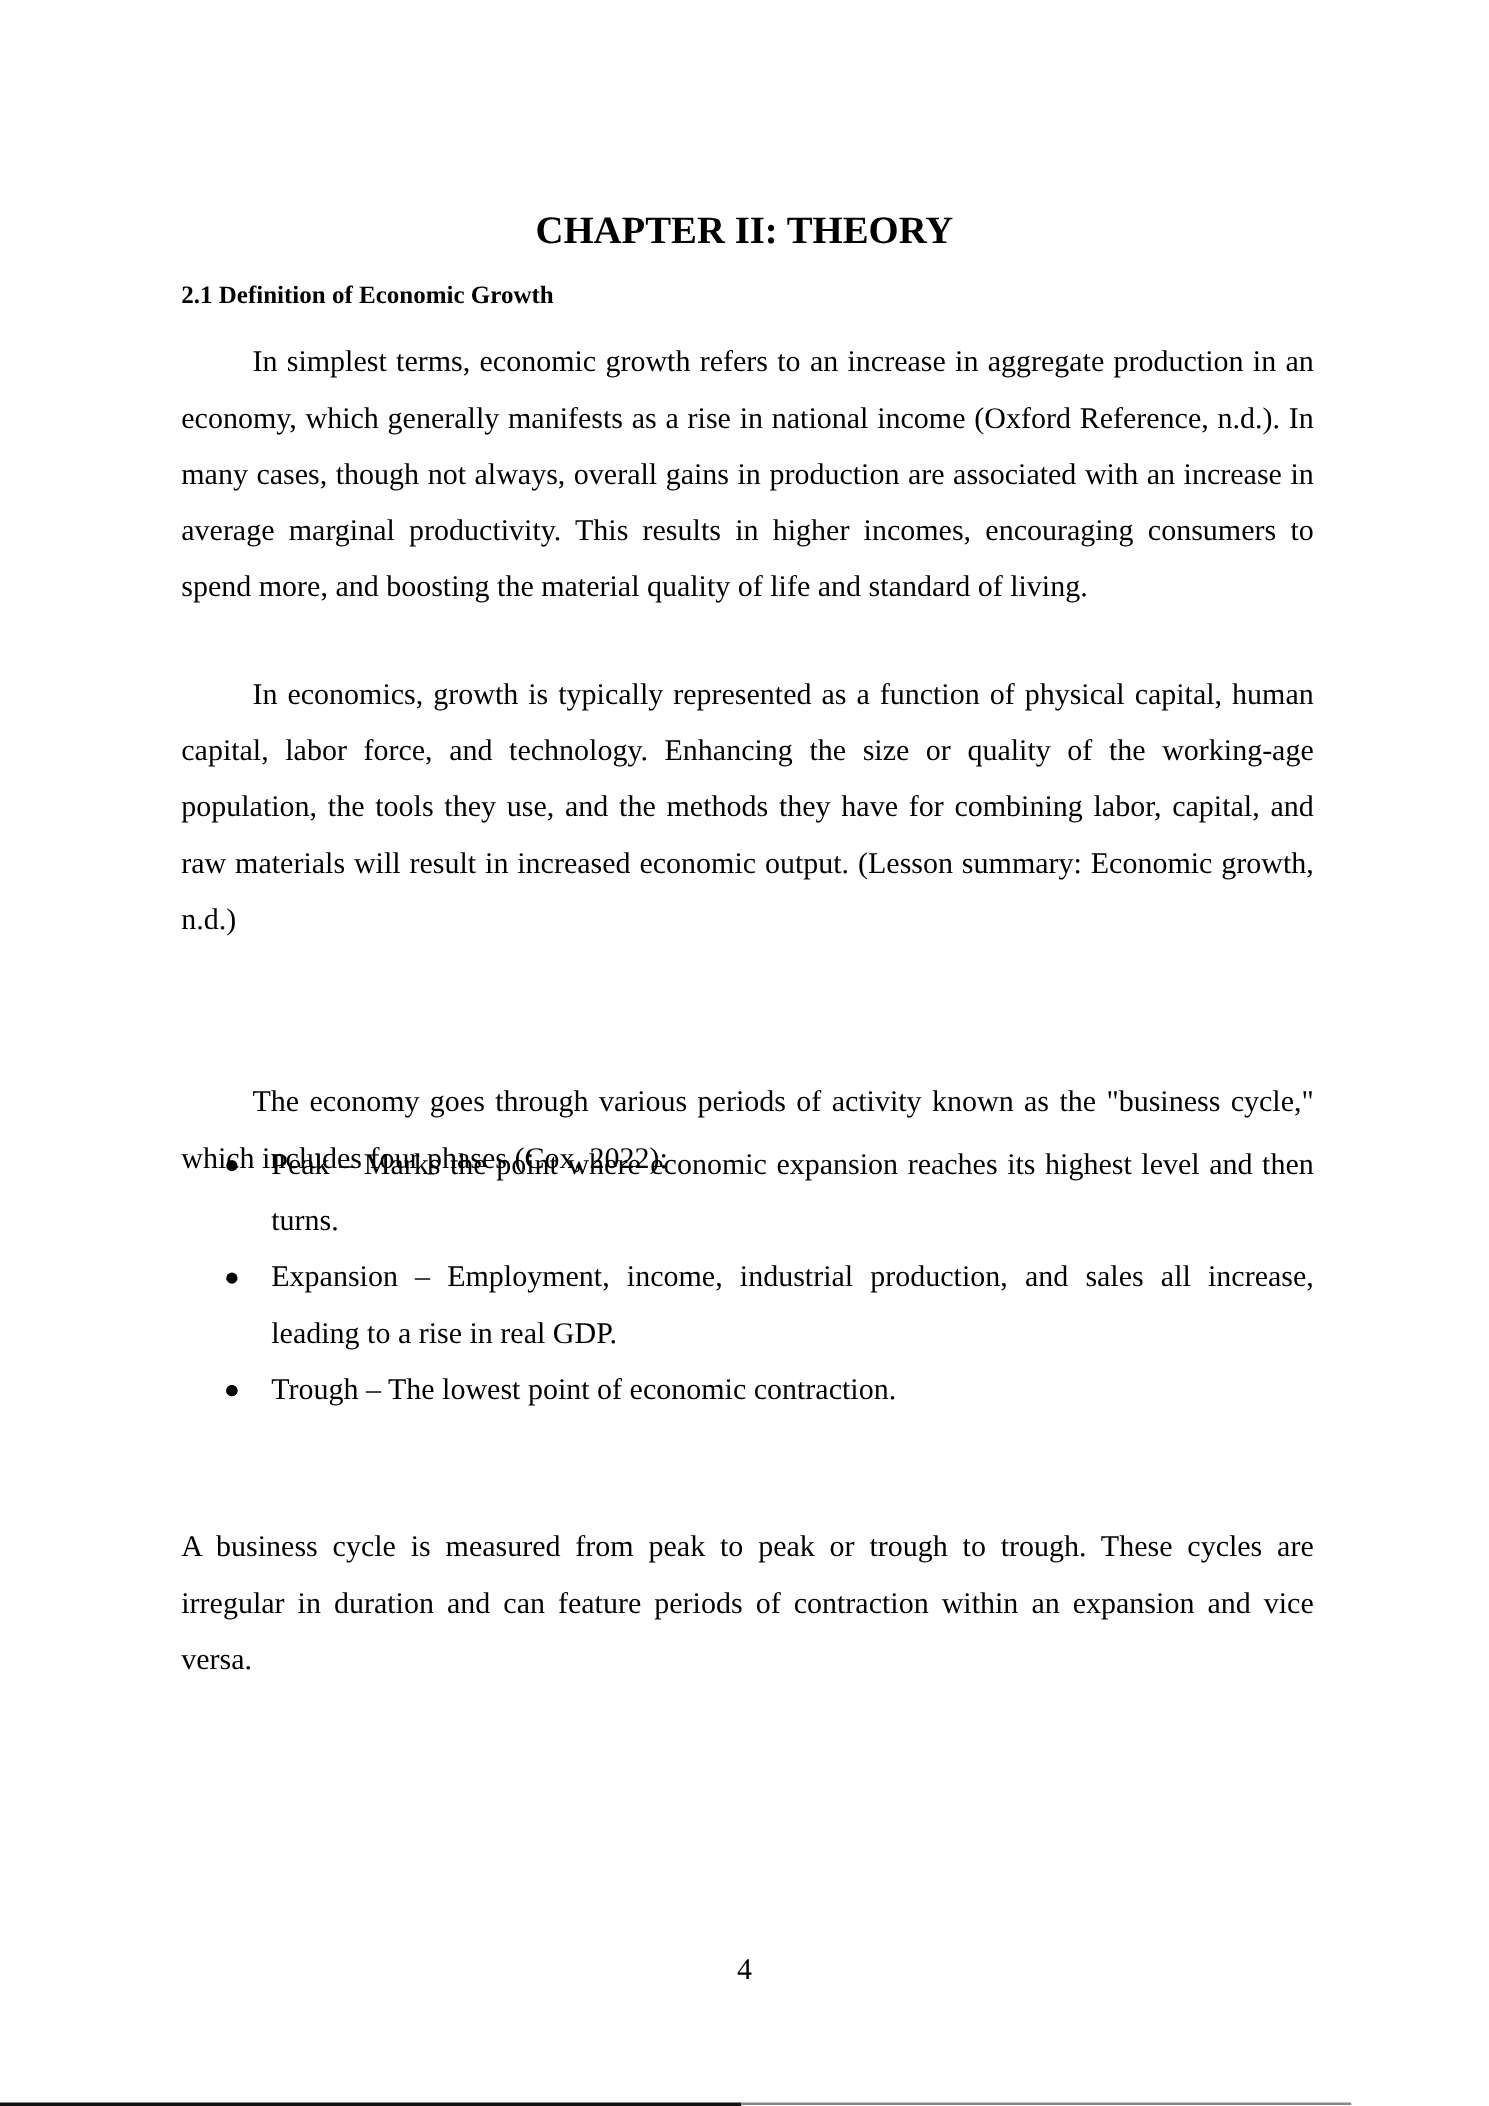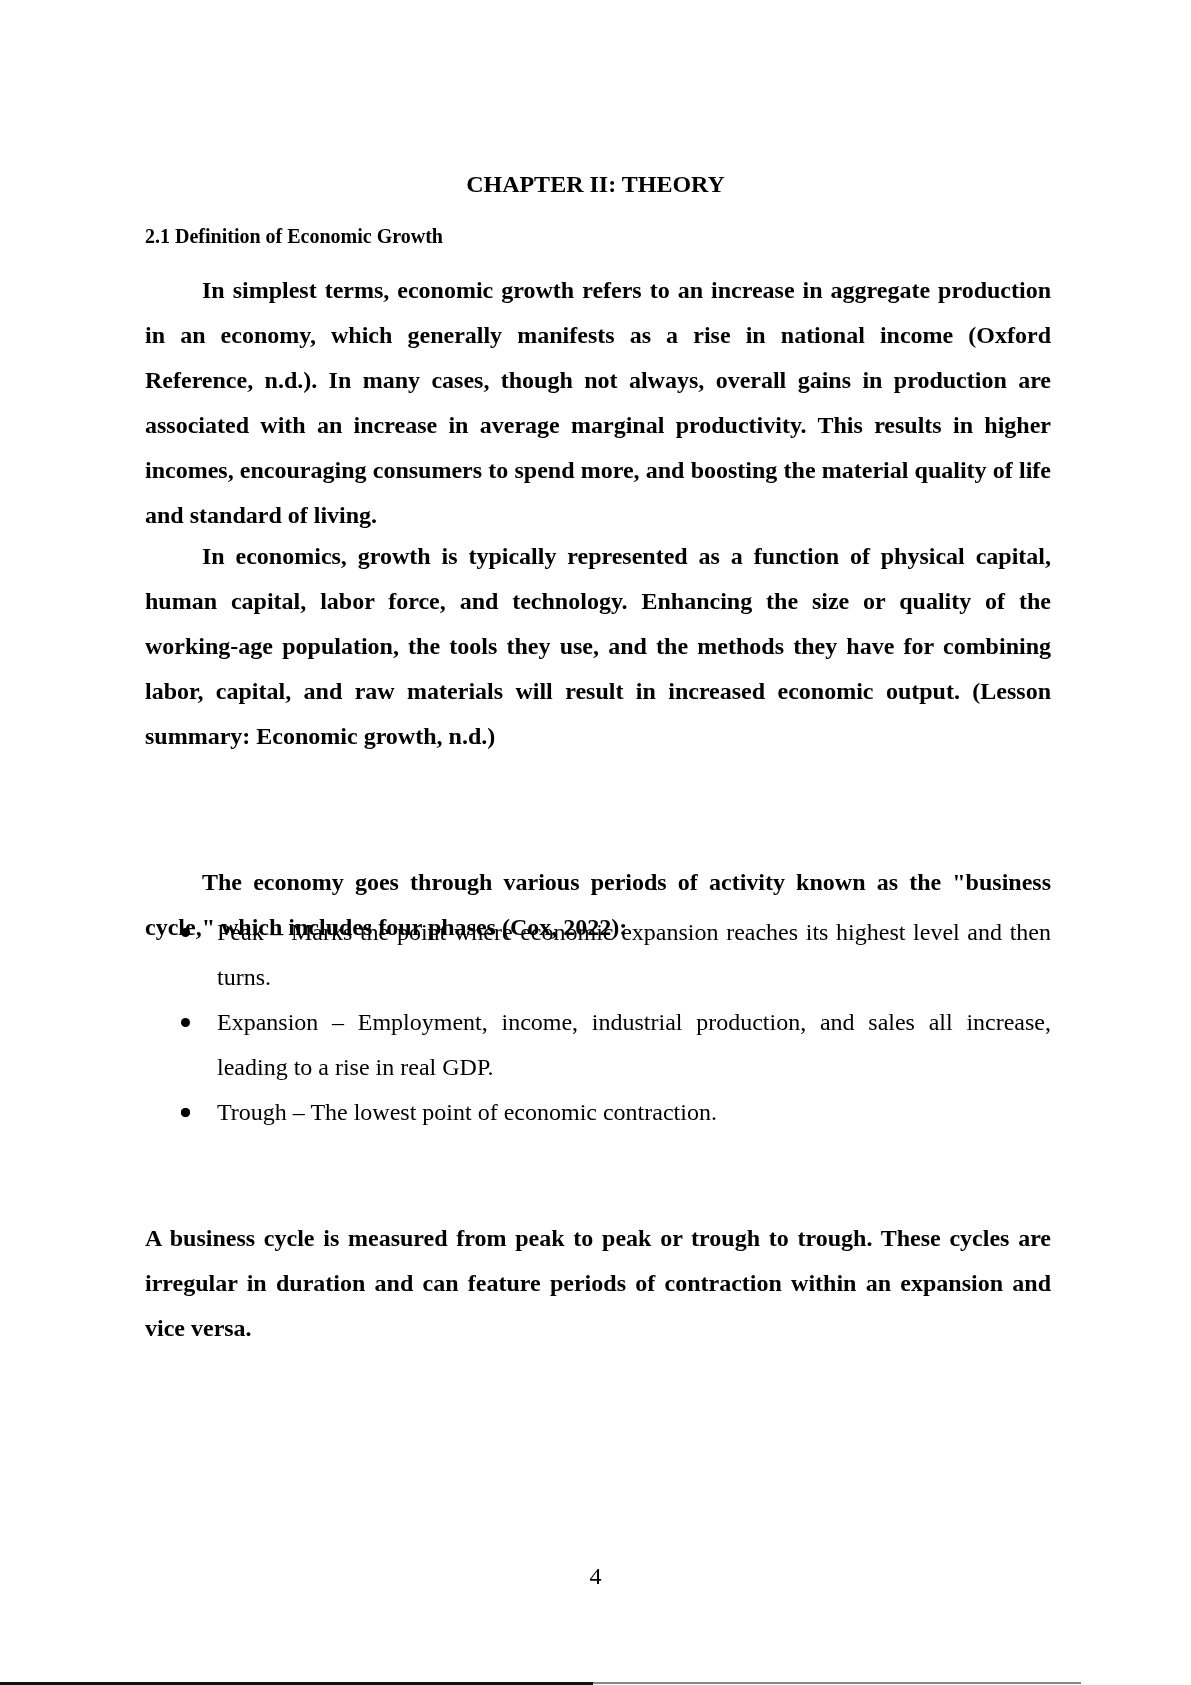--- a/index.html
+++ b/index.html
@@ -1,23 +1,23 @@
 <!DOCTYPE html>
 <html><head>
 <meta charset="utf-8">
 <style>
   html, body { margin: 0; padding: 0; background: #ffffff; }
   body { width: 1191px; height: 1685px; position: relative; overflow: hidden;
          font-family: "Liberation Serif", "DejaVu Serif", serif; color: #000; }
   .page { position: absolute; left: 0; top: 0; width: 1191px; height: 1685px; }
   .chapter-title { position: absolute; top: 168px; left: 0; width: 1191px; text-align: center;
-                   font-weight: bold; font-size: 24px; line-height: 32px; }
+                   font-weight: bold; font-size: 31px; line-height: 32px; }
   .content { position: absolute; left: 145px; width: 906px; font-size: 24px; line-height: 45px; }
   .h2 { font-weight: bold; font-size: 20px; line-height: 32px; margin: 0; }
-  .para { margin: 0; text-align: justify; font-weight: bold; }
+  .para { margin: 0; text-align: justify; }
   .indent { text-indent: 57px; }
   .bullets { list-style: none; margin: 0; padding: 0; }
   .bullets li { position: relative; padding-left: 72px; text-align: justify; }
   .bullet-dot { position: absolute; left: 36px; top: 18px; width: 9px; height: 9px; border-radius: 50%; background: #000; }
   .page-number { position: absolute; top: 1560px; left: 0; width: 1191px; text-align: center; font-size: 24px; line-height: 32px; }
   .bottom-rule-dark { position: absolute; left: 0; top: 1682px; width: 593px; height: 3px; background: #111; }
   .bottom-rule-gray { position: absolute; left: 593px; top: 1682px; width: 488px; height: 2px; background: #888; }
 </style>
 </head>
 <body>

